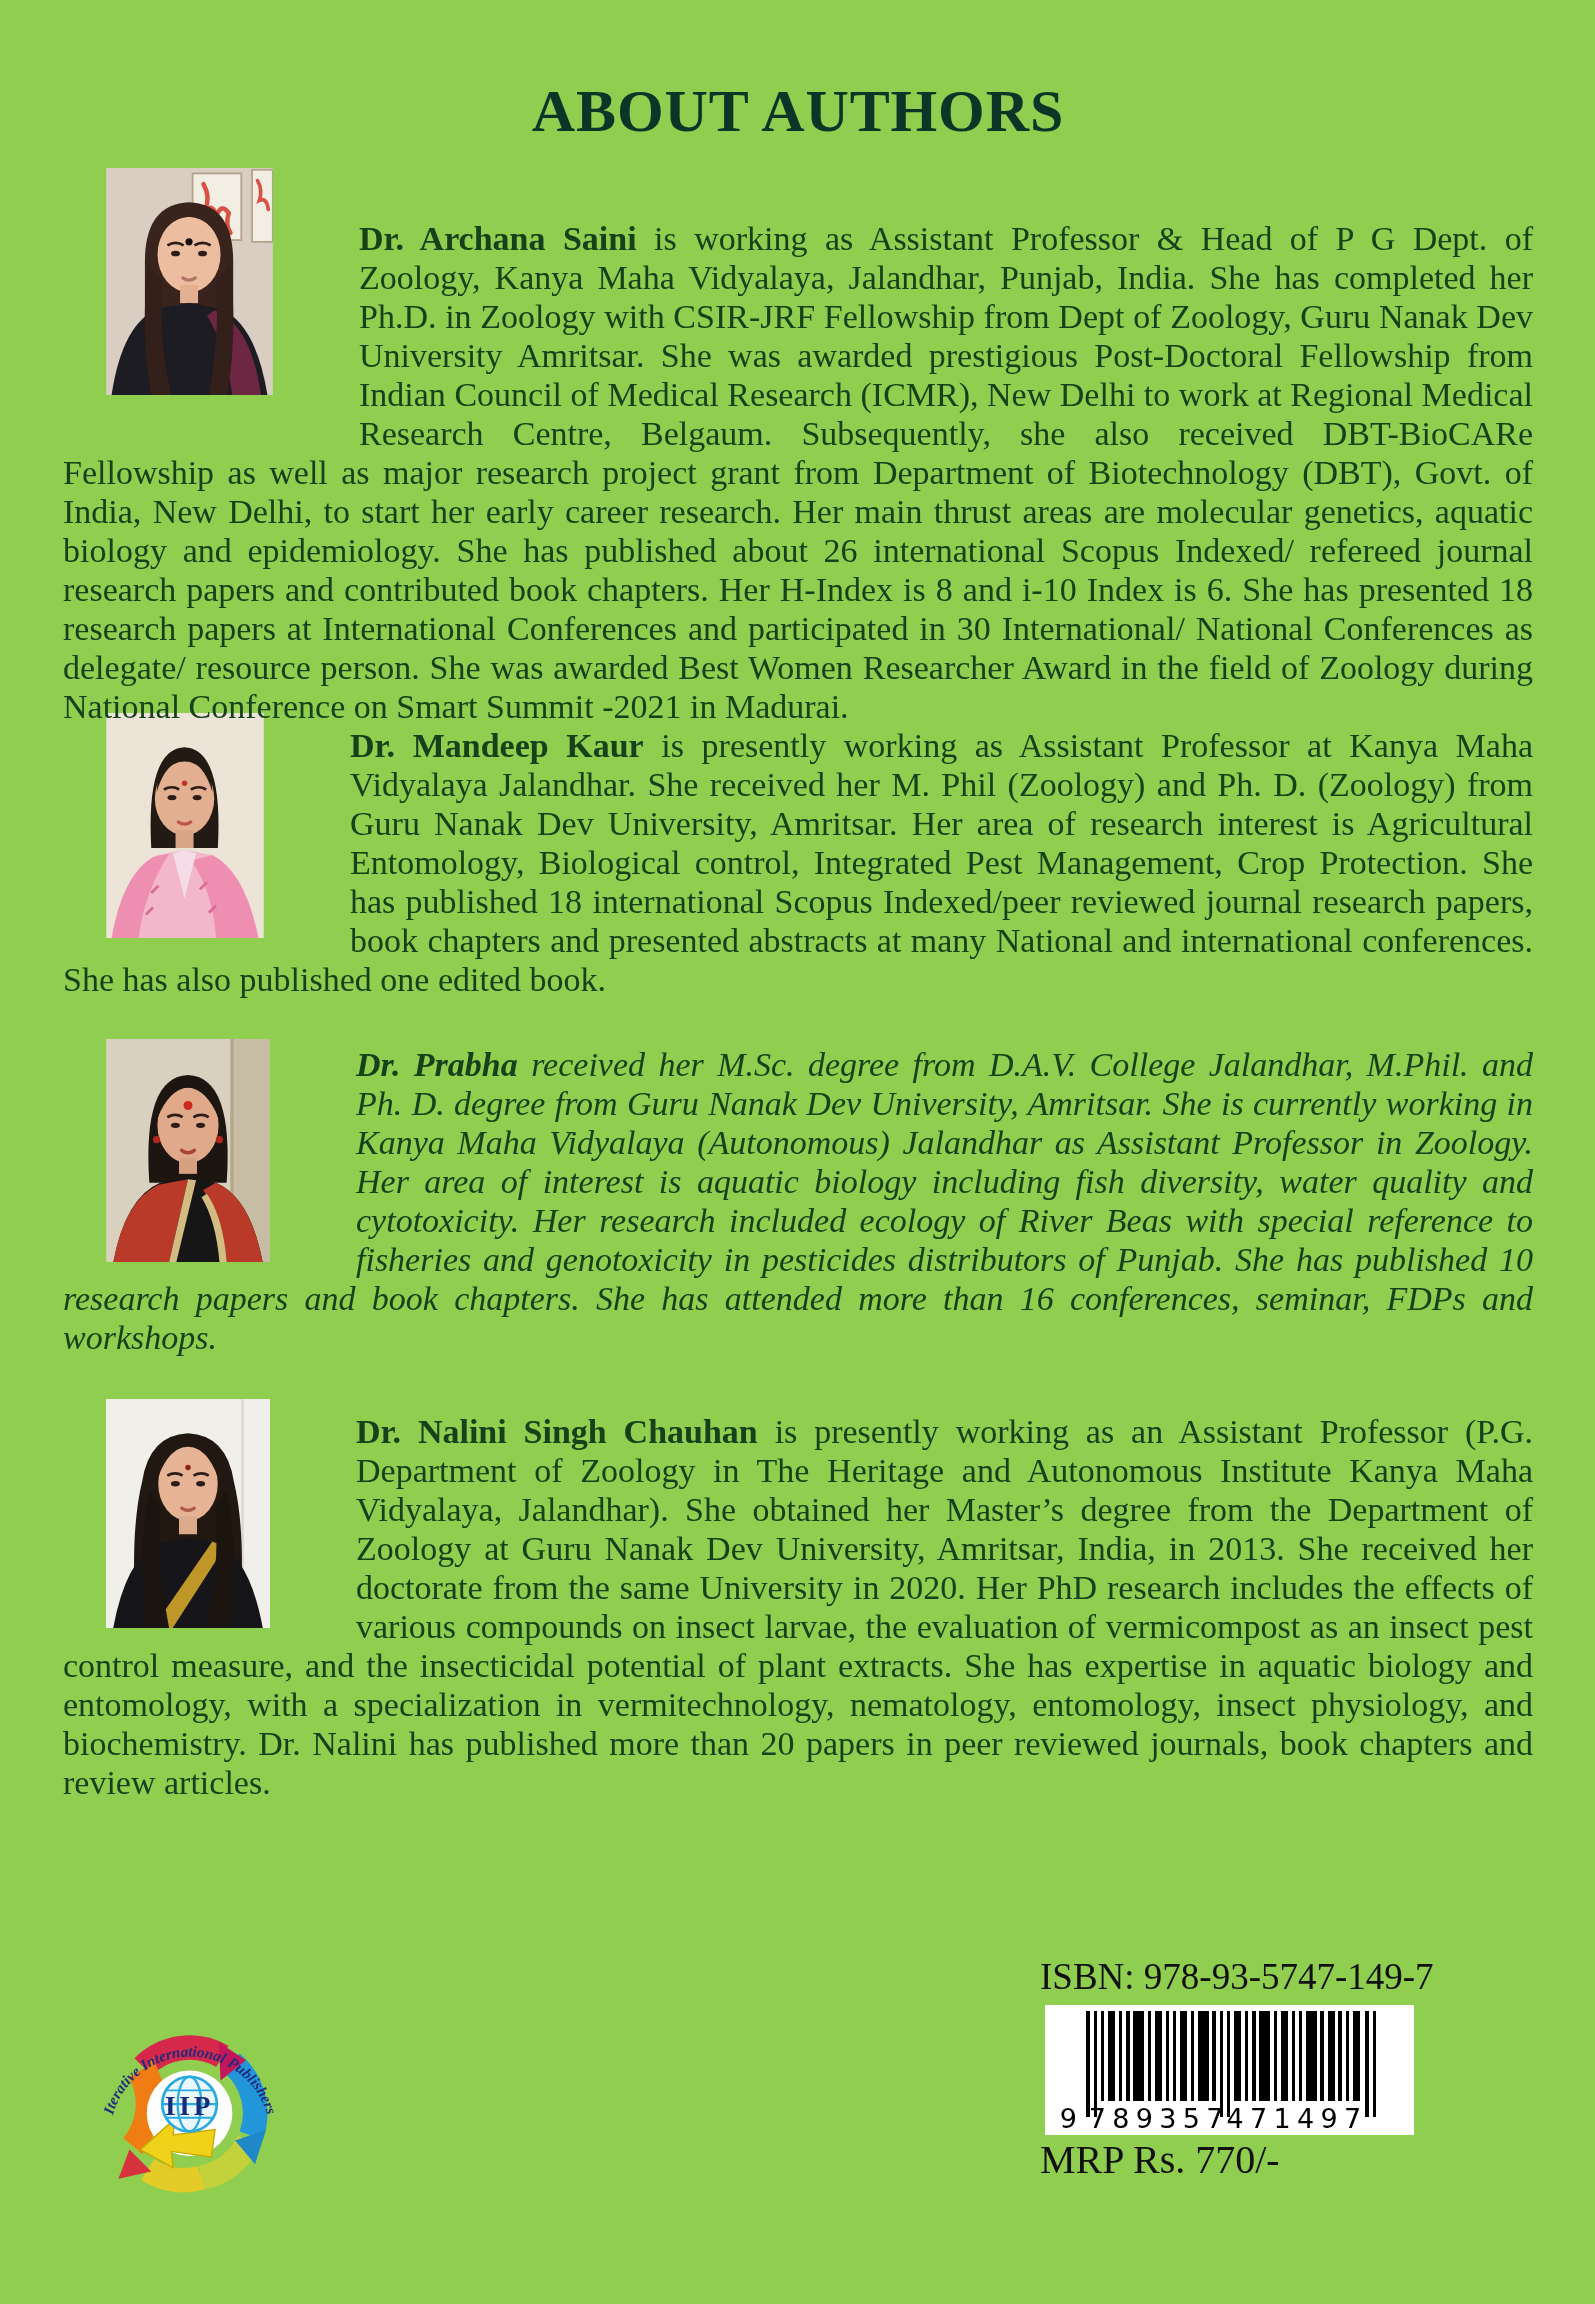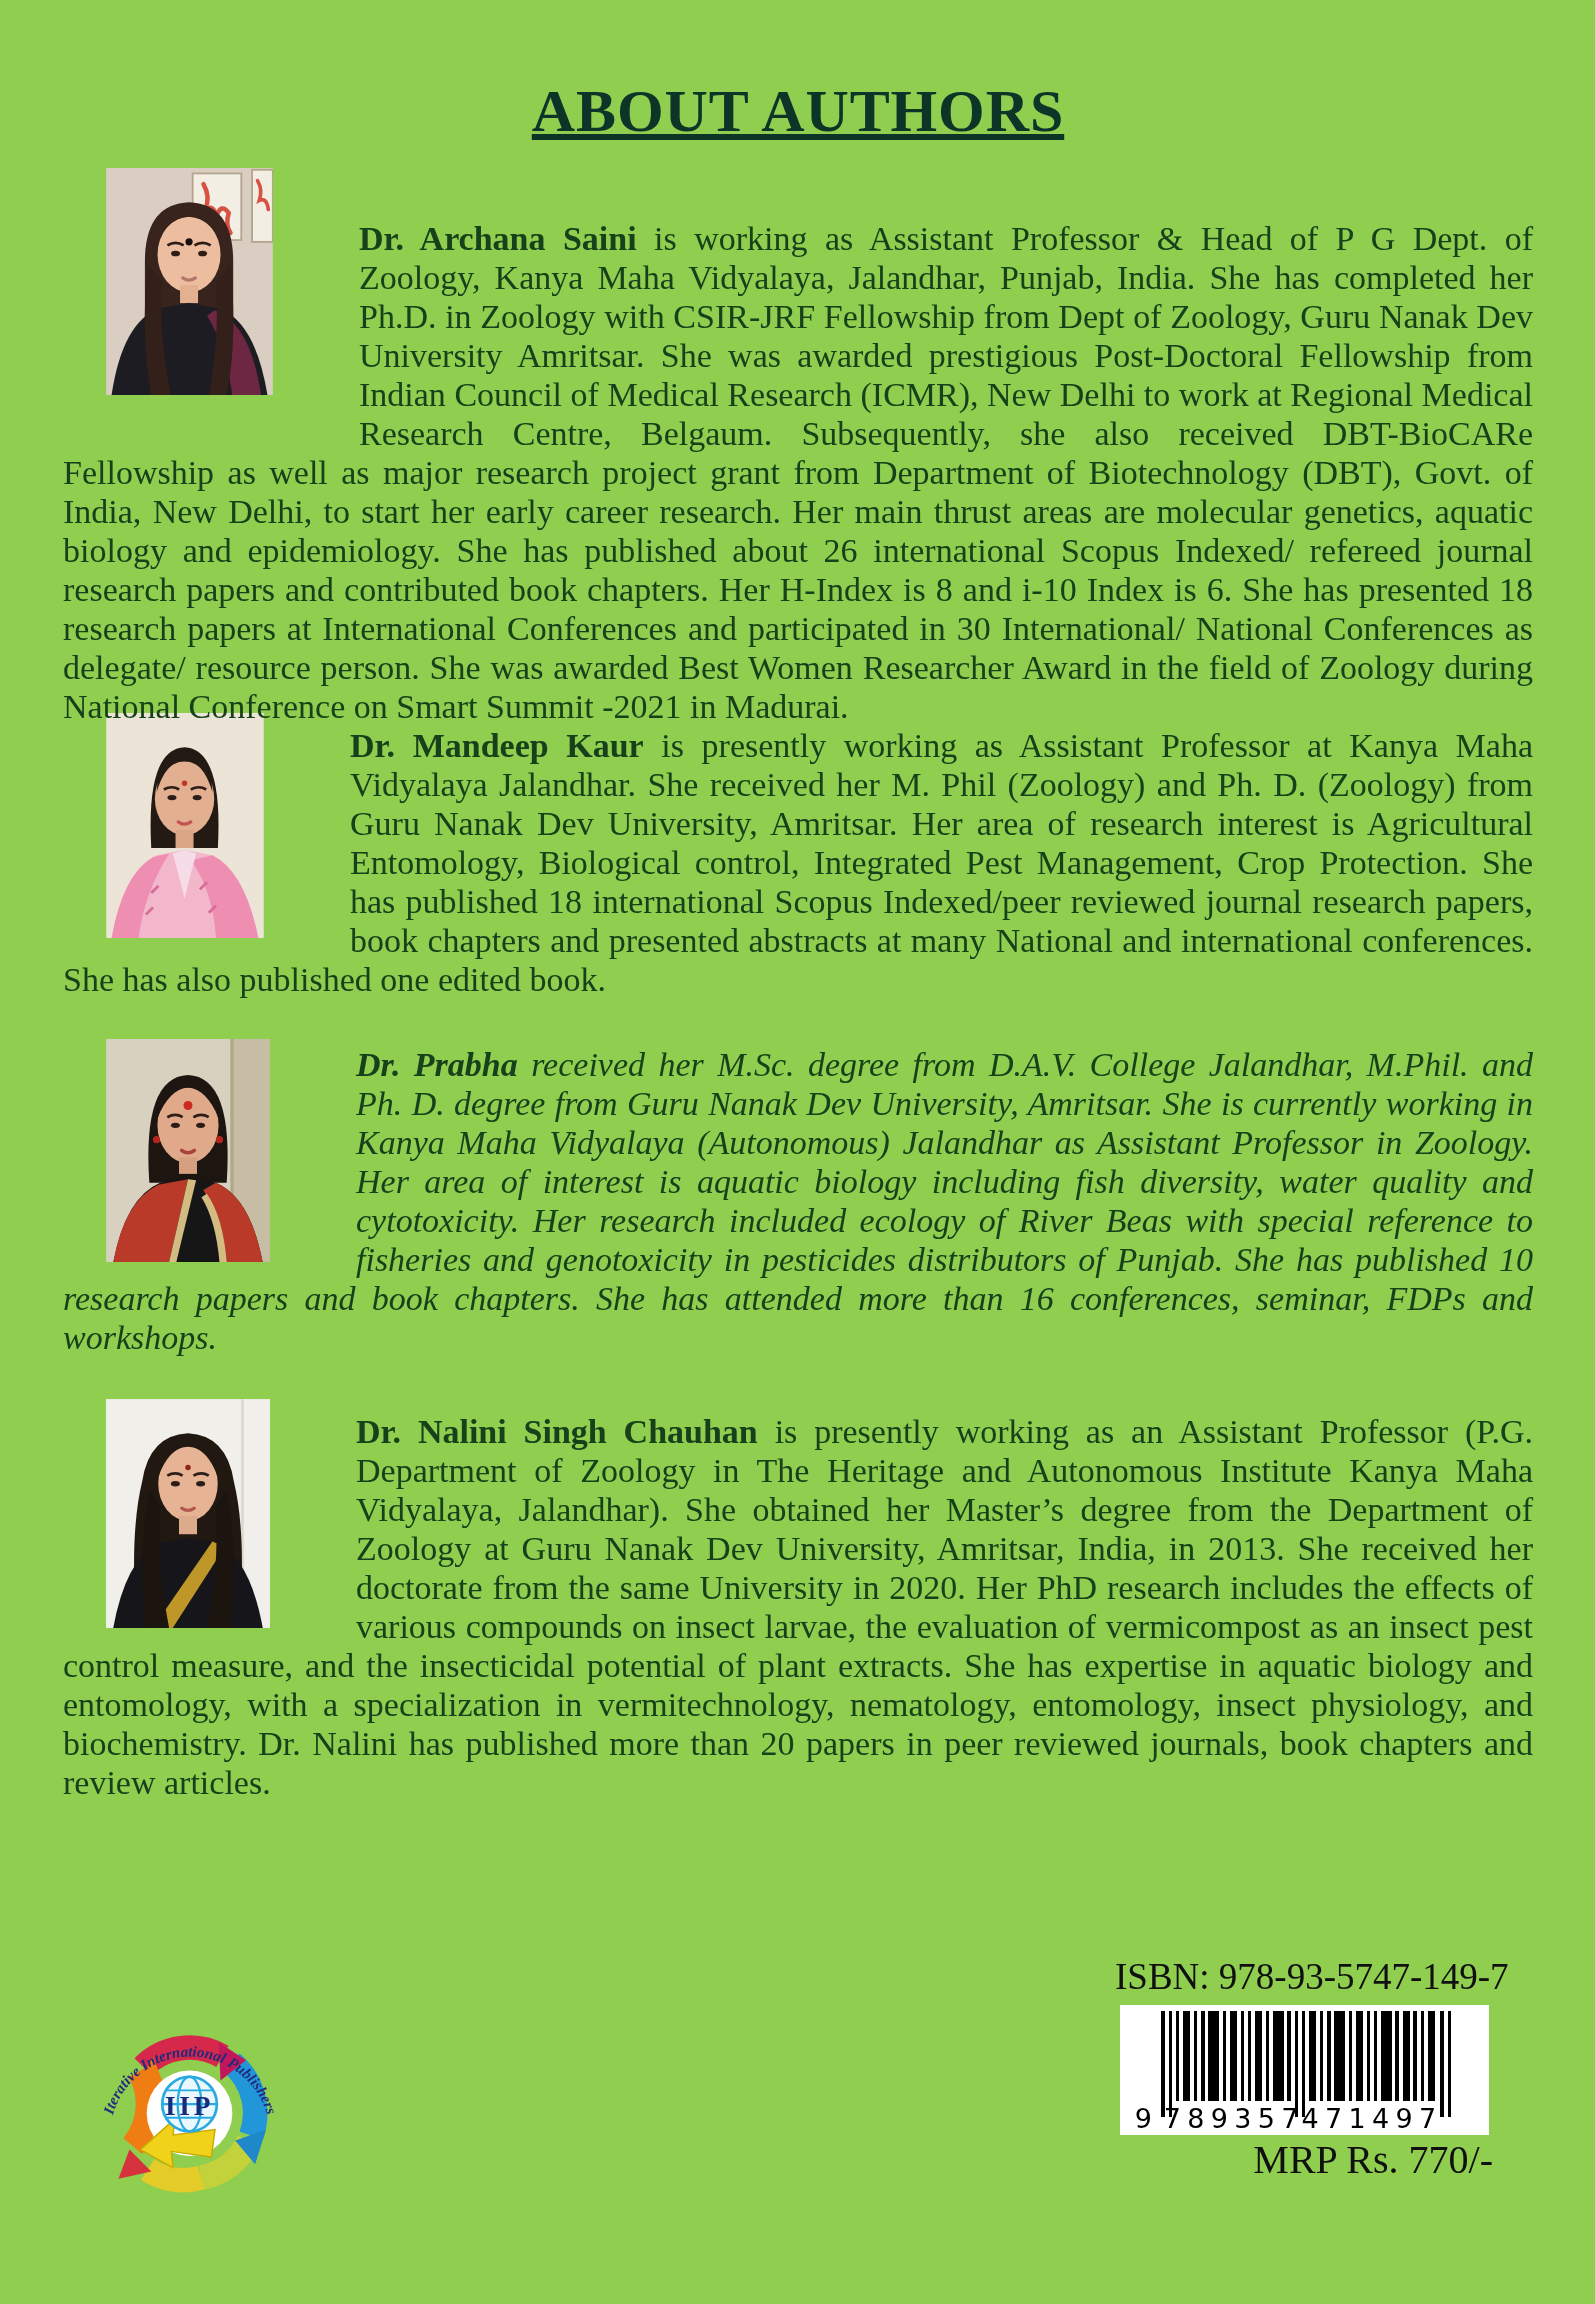--- a/index.html
+++ b/index.html
@@ -17,42 +17,41 @@
     position:relative;overflow:hidden;
   }
   .page{padding:0 63px;}
   .title{
     text-align:center;
     font-size:60px;line-height:1;
     font-weight:bold;
     color:var(--title-text);
     margin:81px 0 0 0;
     letter-spacing:0.9px;
-    text-decoration:underline;
   }
   .author-block{
     font-size:34px;line-height:39px;
     text-align:justify;
     color:var(--body-text);
   }
   .author-block::after{content:"";display:block;clear:both;}
   .author-name{font-weight:bold;}
   .photo{float:left;margin-left:43px;margin-right:86px;}
   .author-1{margin-top:78px;}
   .author-1 .photo{margin-top:-51px;margin-bottom:22.5px;}
   .author-2{margin-top:0;}
   .author-2 .photo{margin-top:-13.5px;margin-bottom:0;}
   .author-3{margin-top:46px;font-style:italic;}
   .author-3 .photo{margin-top:-6.3px;margin-bottom:0;}
   .author-4{margin-top:55px;}
   .author-4 .photo{margin-top:-13.5px;margin-bottom:0;}
 
   .footer-right{
-    position:absolute;left:1115px;top:1955px;width:378px;
-    text-align:right;color:var(--footer-text);
+    position:absolute;left:1040px;top:1955px;width:378px;
+    text-align:left;color:var(--footer-text);
   }
   .isbn{font-size:37px;line-height:43px;white-space:nowrap;}
   .barcode-wrap{margin-top:7.2px;width:369px;height:130px;margin-left:4.5px;}
   .mrp{font-size:40px;line-height:45px;margin-top:1.8px;}
 
   .logo-wrap{position:absolute;left:93px;top:2013px;width:194px;height:194px;}
 </style>
 </head>
 <body>
 

